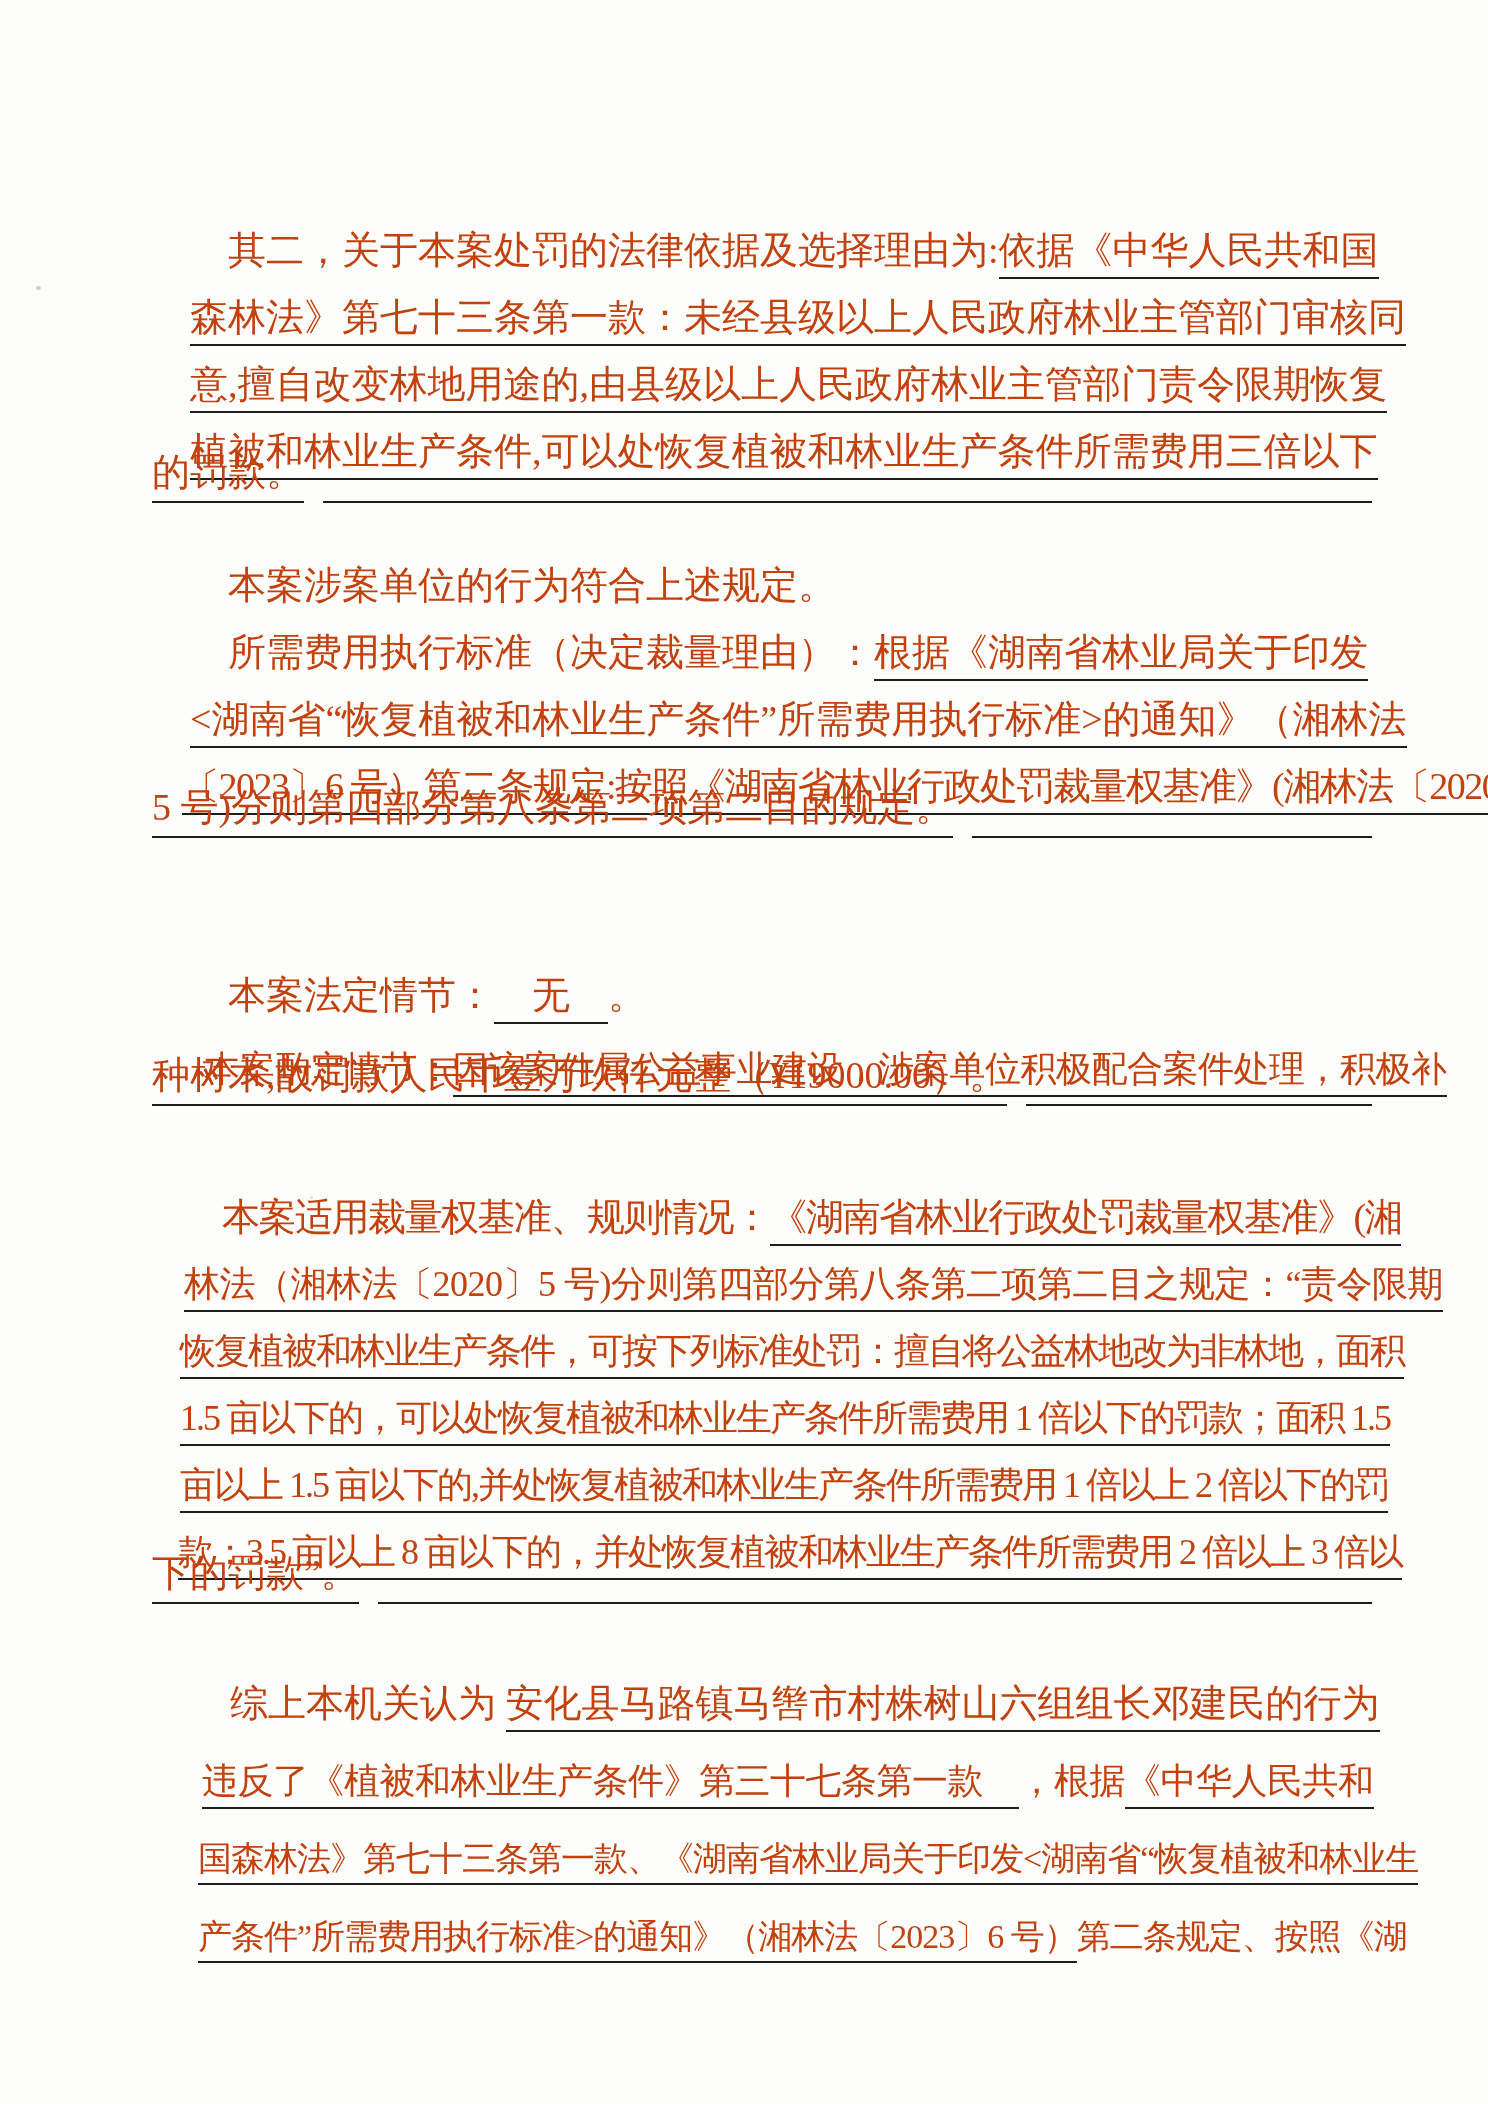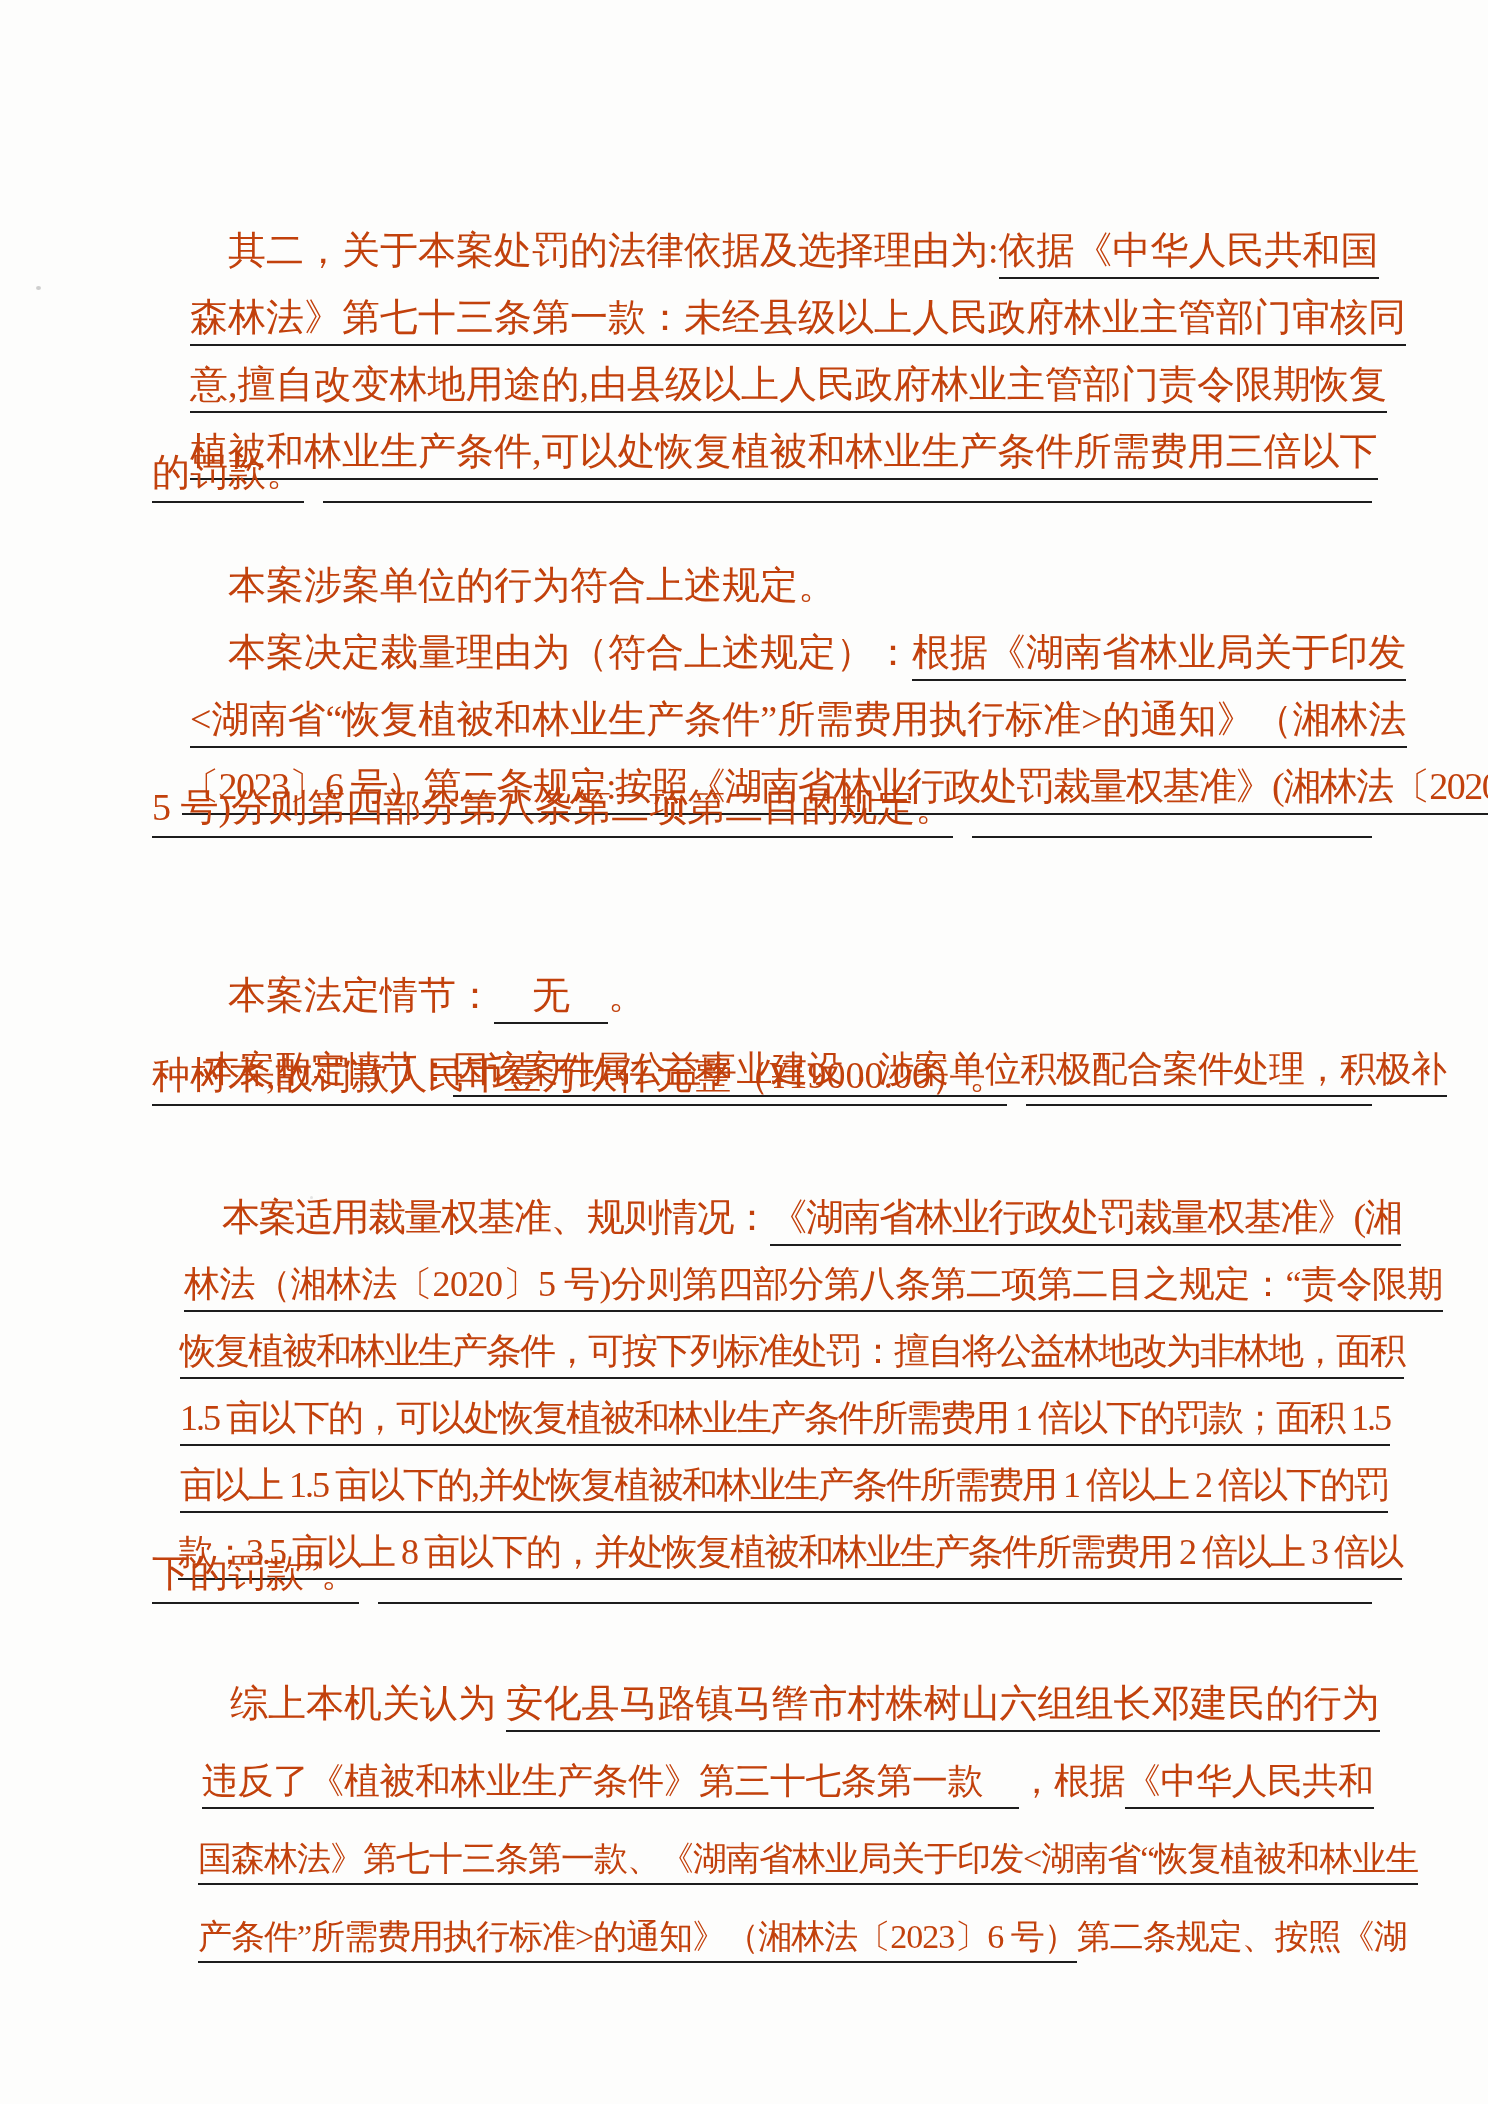--- a/index.html
+++ b/index.html
@@ -56,21 +56,21 @@
 
   <div class="line fw" style="top:449px;left:152px;width:1220px">
     <span class="u">的罚款。</span><span class="fill"></span>
   </div>
 
   <div class="line" style="top:516px;left:190px">
     <span>本案涉案单位的行为符合上述规定。</span>
   </div>
 
   <div class="line" style="top:583px;left:190px">
-    <span>本案决定裁量理由为（符合上述规定）：</span><span class="u">根据《湖南省林业局关于印发</span>
+    <span>所需费用执行标准（决定裁量理由）：</span><span class="u">根据《湖南省林业局关于印发</span>
   </div>
 
   <div class="line" style="top:650px;left:152px">
     <span class="u">&lt;湖南省“恢复植被和林业生产条件”所需费用执行标准&gt;的通知》（湘林法</span>
   </div>
 
   <div class="line t15" style="top:717px;left:150px">
     <span class="u">〔2023〕6 号）第二条规定:按照《湖南省林业行政处罚裁量权基准》(湘林法〔2020〕</span>
   </div>
 

